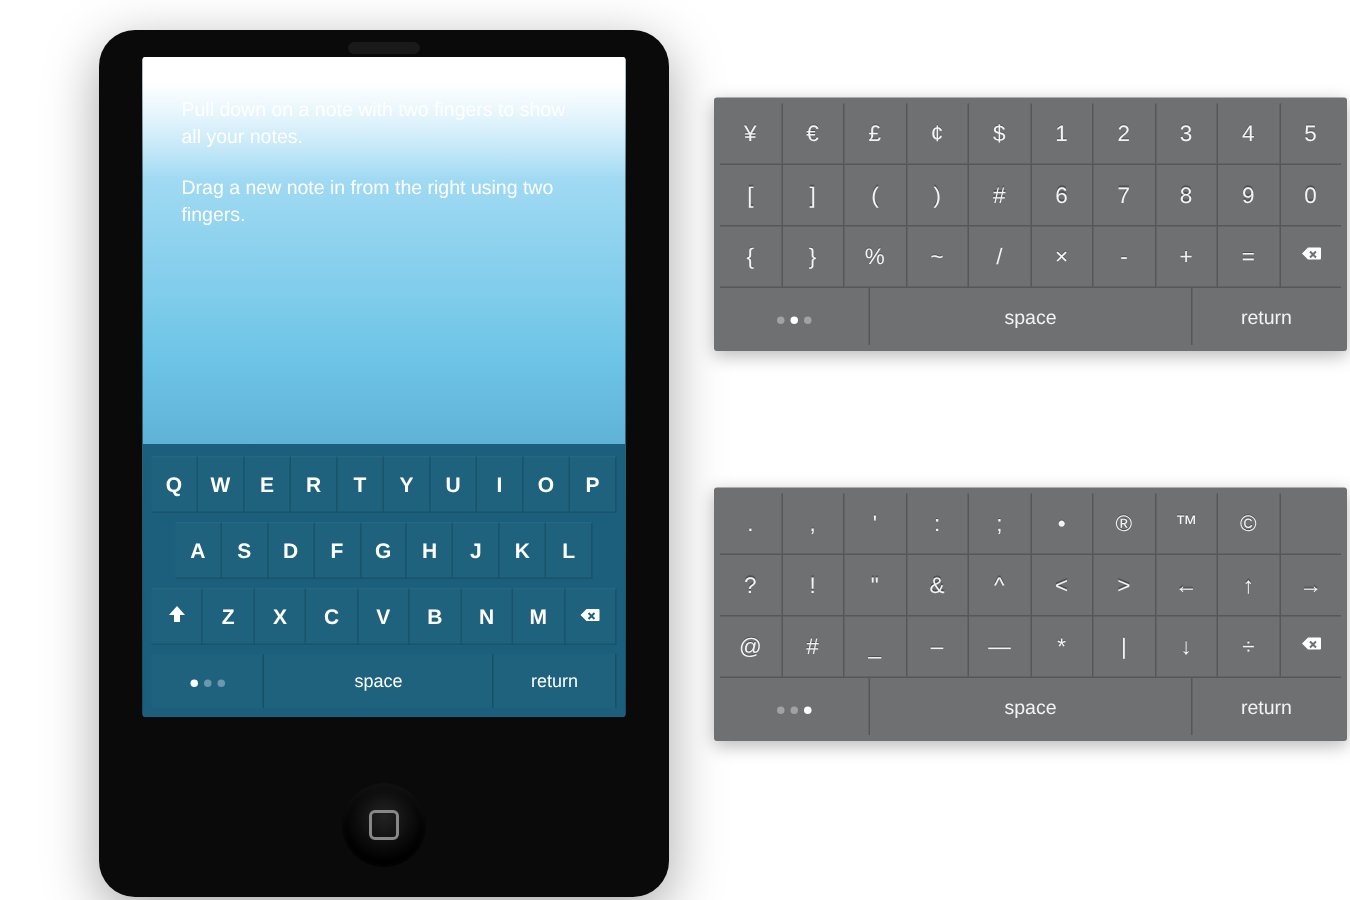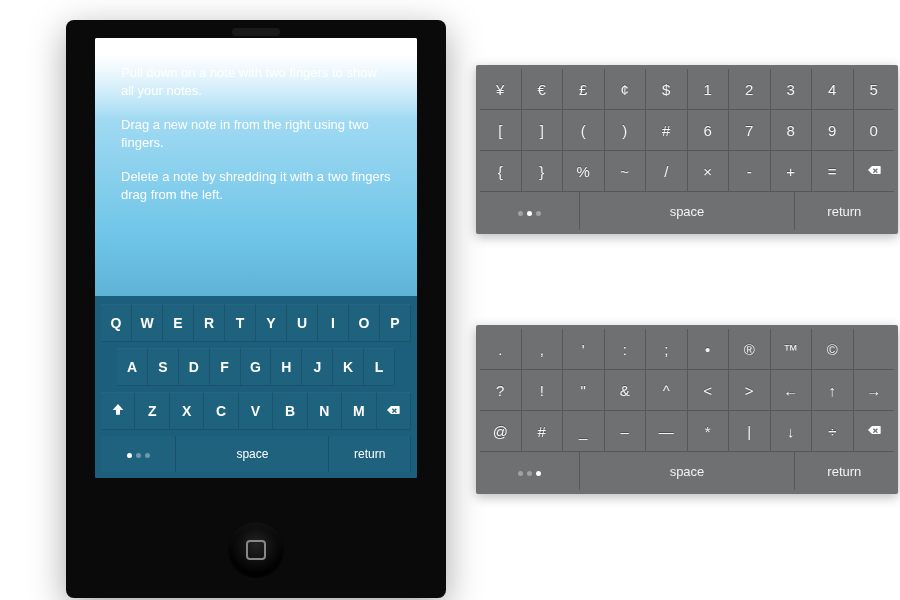--- a/index.html
+++ b/index.html
@@ -1,19 +1,19 @@
 <!DOCTYPE html>
 <html><head>
 <meta charset="utf-8">
 <style>
   html,body{margin:0;padding:0;width:900px;height:600px;background:#fff;font-family:"Helvetica Neue",Helvetica,Arial,sans-serif;overflow:hidden;}
   .stage{position:relative;width:900px;height:600px;}
 
   
-  .phone{position:absolute;left:66px;top:20px;width:380px;height:578px;background:#0a0a0a;border-radius:8px;box-shadow:0 10px 36px rgba(0,0,0,.35);overflow:hidden;}
+  .phone{position:absolute;left:66px;top:20px;width:380px;height:578px;background:#0a0a0a;border-radius:24px;box-shadow:0 10px 36px rgba(0,0,0,.35);overflow:hidden;}
   .phone .speaker{position:absolute;top:8px;left:50%;transform:translateX(-50%);width:48px;height:8px;background:#1a1a1a;border-radius:4px;}
   .screen{position:absolute;top:18px;left:29px;width:322px;height:440px;background:linear-gradient(180deg,#c2e8fb 0%,#6fc5e7 45%,#2b7aa4 100%);overflow:hidden;border-radius:2px;}
   .fade{position:absolute;top:-18px;left:-60px;right:-60px;height:100px;background:linear-gradient(180deg,#fff 0%,#fff 35%,rgba(255,255,255,0) 100%);pointer-events:none;}
   .note{position:absolute;top:26px;left:26px;right:26px;color:#fff;font-size:13px;line-height:18px;font-weight:300;}
   .note p{margin:0 0 16px 0;}
   
   .kb-blue{position:absolute;left:0;right:0;bottom:0;background:#1b5f7c;padding:8px 6px 6px 6px;}
   .kb-blue .row{display:flex;gap:0;justify-content:center;margin-bottom:6px;}
   .kb-blue .row:last-child{margin-bottom:0;}
   .kb-blue .key{flex:1;height:36px;display:flex;align-items:center;justify-content:center;color:#fff;font-size:14px;font-weight:700;background:rgba(255,255,255,.02);border-right:1px solid rgba(0,0,0,.15);border-bottom:1px solid rgba(0,0,0,.15);border-top:1px solid rgba(255,255,255,.03);cursor:pointer;user-select:none;}
@@ -51,21 +51,20 @@
 
 <div class="stage">
 
   <div class="phone">
     <div class="speaker"></div>
 
     <div class="screen">
       <div class="note">
         <p>Pull down on a note with two fingers to show all your notes.</p>
         <p>Drag a new note in from the right using two fingers.</p>
-        <p>Delete a note by shredding it with a two fingers drag from the left.</p>
       </div>
 
       <div class="kb-blue">
         <div class="row" id="blue-r1">
             <div class="key">Q</div>
             <div class="key">W</div>
             <div class="key">E</div>
             <div class="key">R</div>
             <div class="key">T</div>
             <div class="key">Y</div>

